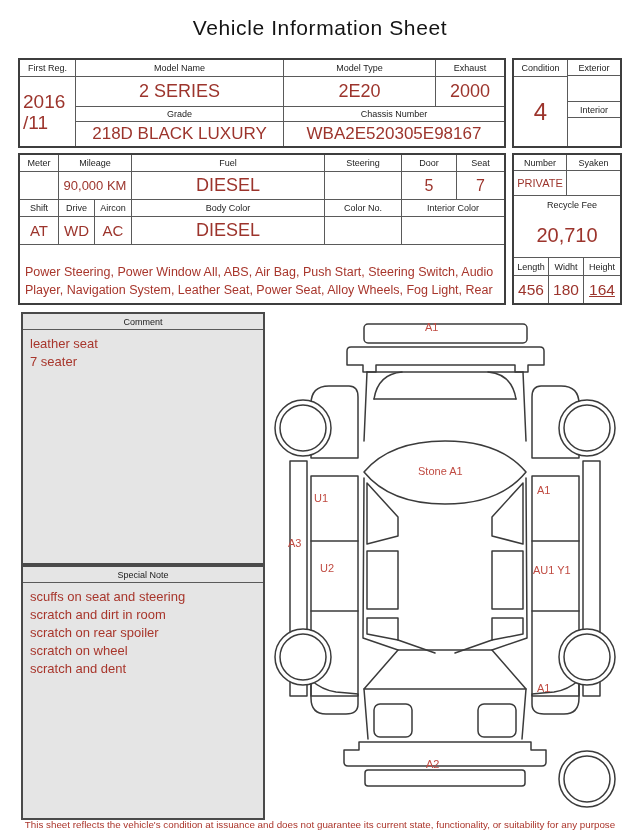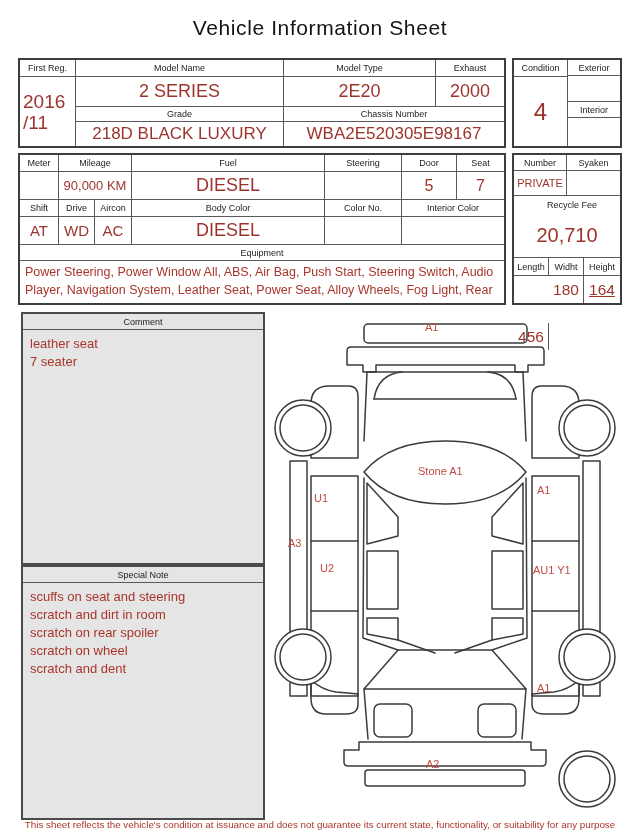--- a/index.html
+++ b/index.html
@@ -81,21 +81,21 @@
   #t2r { left:512px; top:153px; width:110px; height:152px; }
   .c-his-l { left:0; top:0; width:53px; height:16px; }
   .c-sya-l { left:53px; top:0; width:53px; height:16px; }
   .c-his-v { left:0; top:16px; width:53px; height:25px; font-size:11px; }
   .c-sya-v { left:53px; top:16px; width:53px; height:25px; }
   .c-rcy-l { left:0; top:41px; width:106px; height:17px;padding-left:10px; }
   .c-rcy-v { left:0; top:58px; width:106px; height:45px; font-size:20px; }
   .c-len-l { left:0; top:103px; width:35px; height:18px; }
   .c-wid-l { left:35px; top:103px; width:35px; height:18px; }
   .c-hei-l { left:70px; top:103px; width:36px; height:18px; }
-  .c-len-v { left:0; top:121px; width:35px; height:27px; font-size:15.5px;margin-top:47px; }
+  .c-len-v { left:0; top:121px; width:35px; height:27px; font-size:15.5px; }
   .c-wid-v { left:35px; top:121px; width:35px; height:27px; font-size:15.5px; }
   .c-hei-v { left:70px; top:121px; width:36px; height:27px; font-size:15.5px;text-decoration:underline; }
 
   
   .notebox { position:absolute; left:21px; width:244px; border:2px solid #4a4a4a; background:#e5e5e5; }
   #comment-box { top:312px; height:253px; }
   #note-box { top:565px; height:255px; }
   .notebox .hdr { height:16px; border-bottom:1px solid #5a5a5a; display:flex; align-items:center; justify-content:center; font-size:9px; }
   .notebox .body { padding:5px 7px; color:#a8362c; font-size:13px; line-height:18px; white-space:pre-line; }
 
@@ -166,21 +166,20 @@
   <div class="cell lbl br bb c-air-l">Aircon</div>
   <div class="cell lbl br bb c-bdy-l">Body Color</div>
   <div class="cell lbl br bb c-cno-l">Color No.</div>
   <div class="cell lbl bb c-icl-l">Interior Color</div>
   <div class="cell val br bb c-shf-v">AT</div>
   <div class="cell val br bb c-drv-v">WD</div>
   <div class="cell val br bb c-air-v">AC</div>
   <div class="cell val br bb c-bdy-v">DIESEL</div>
   <div class="cell val br bb c-cno-v"></div>
   <div class="cell val bb c-icl-v"></div>
-  <div class="cell lbl bb c-eqp-l">Equipment</div>
   <div class="cell c-eqp-v">Power Steering, Power Window  All, ABS, Air Bag, Push Start, Steering Switch, Audio Player, Navigation System, Leather Seat, Power Seat, Alloy Wheels, Fog Light, Rear Spoiler</div>
 </div>
 
 <div id="t2r" class="tbl">
   <div class="cell lbl br bb c-his-l">Number</div>
   <div class="cell lbl bb c-sya-l">Syaken</div>
   <div class="cell val br bb c-his-v">PRIVATE</div>
   <div class="cell val bb c-sya-v"></div>
   <div class="cell lbl c-rcy-l">Recycle Fee</div>
   <div class="cell val bb c-rcy-v">20,710</div>

